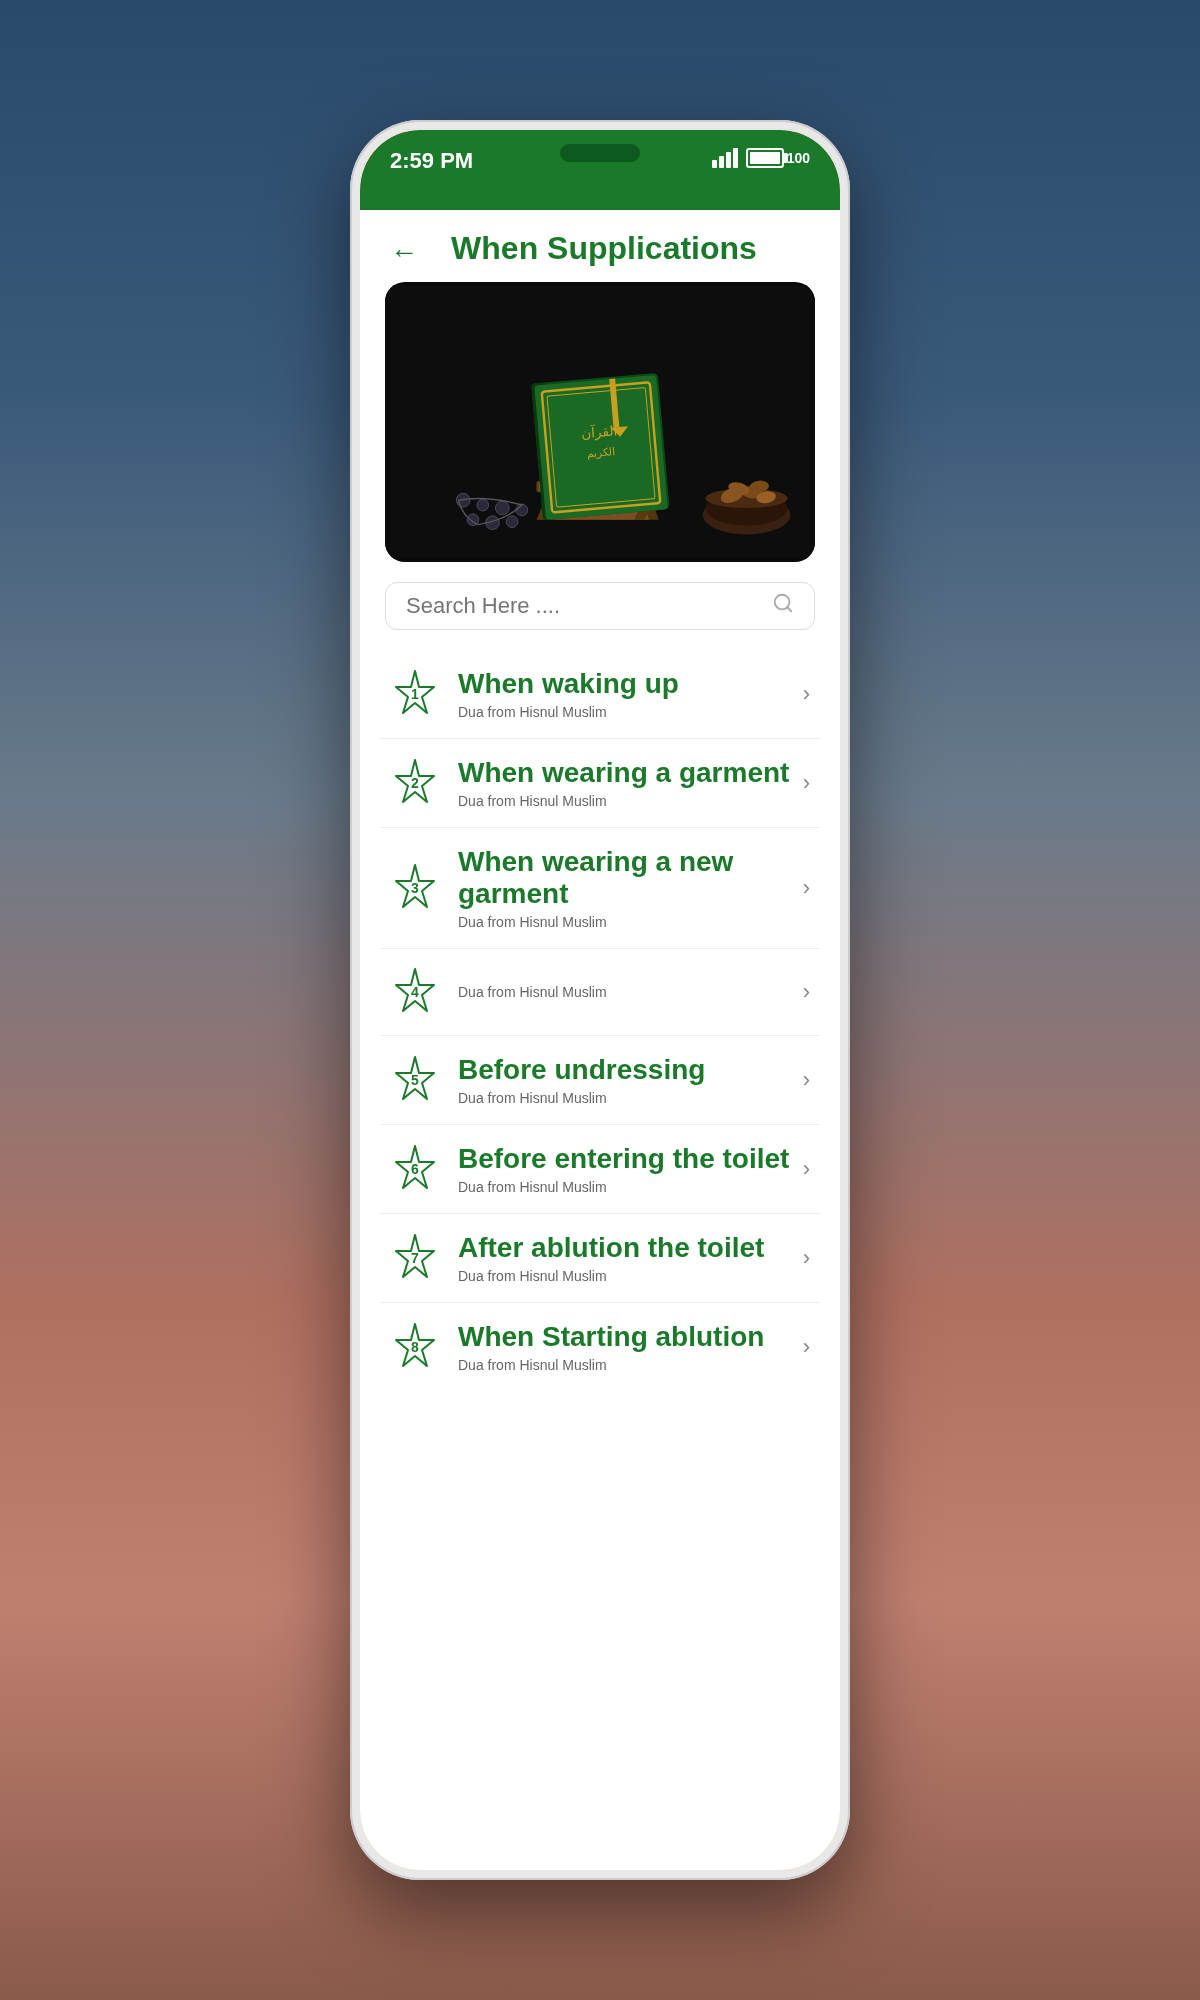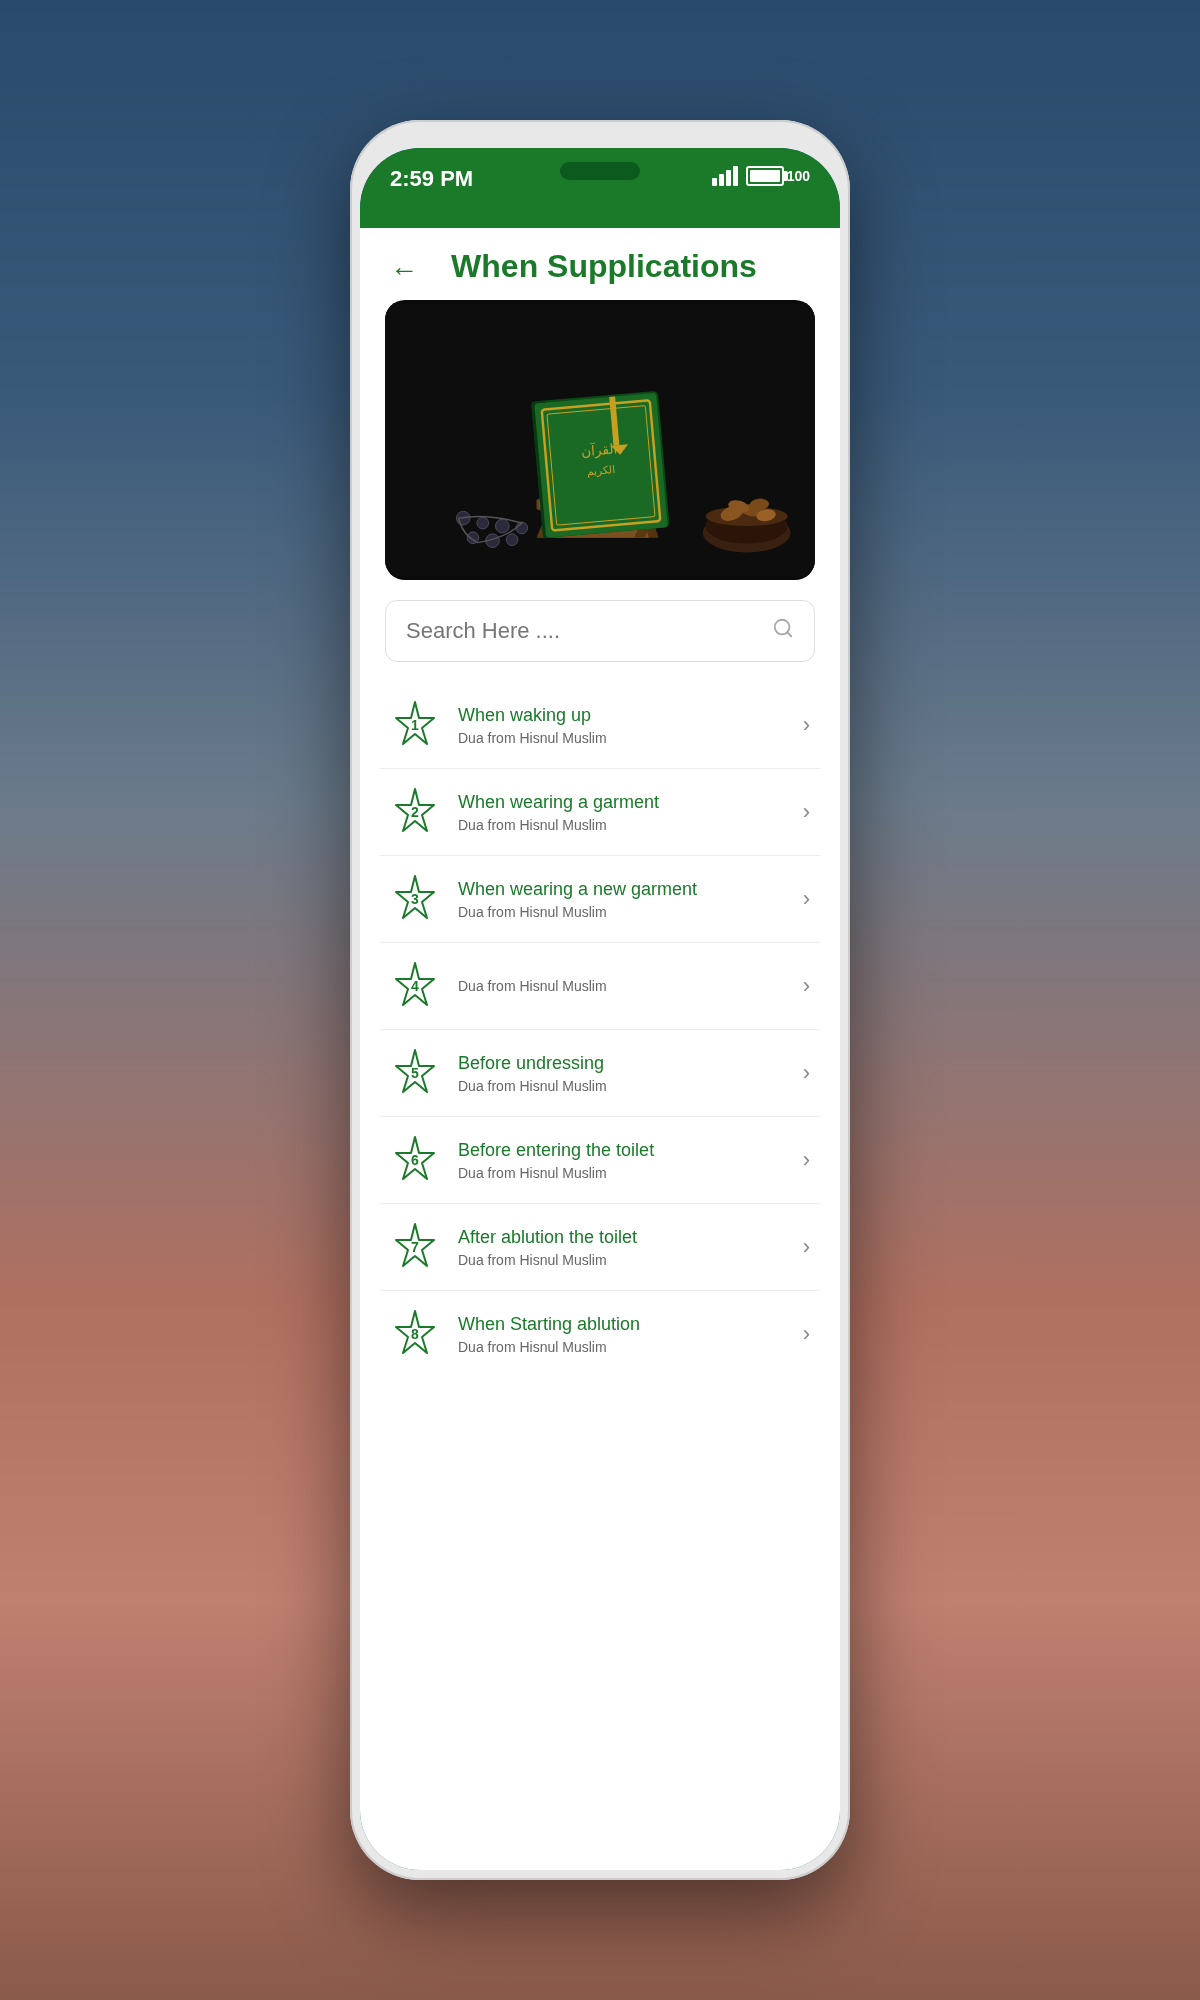--- a/index.html
+++ b/index.html
@@ -57,26 +57,25 @@
       background: #d0d0d0;
       border-radius: 0 4px 4px 0;
     }
 
     .phone-screen {
       position: absolute;
       top: 10px;
       left: 10px;
       right: 10px;
       bottom: 10px;
-      background: #0f766e;
+      background: #fdba74;
       border-radius: 60px;
       overflow: hidden;
       display: flex;
       flex-direction: column;
-      margin-top: 18px;
     }
 
     
     .status-bar {
       background: #1a7a2a;
       height: 80px;
       position: relative;
       display: flex;
       align-items: flex-start;
       padding: 18px 30px 0;
@@ -231,21 +230,21 @@
     
     .search-container {
       margin: 0 25px 20px;
     }
 
     .search-bar {
       display: flex;
       align-items: center;
       border: 1.5px solid #ddd;
       border-radius: 12px;
-      padding: 16px 20px;
+      padding: 9px 20px;
       background: white;
       justify-content: center;
     }
 
     .search-input {
       flex: 1;
       border: none;
       outline: none;
       font-size: 22px;
       color: #aaa;
@@ -280,22 +279,22 @@
       flex-shrink: 0;
       margin-right: 18px;
     }
 
     .item-content {
       flex: 1;
     }
 
     .item-title {
       color: #1a7a2a;
-      font-size: 18px;
-      font-weight: 400;
+      font-size: 28px;
+      font-weight: 700;
       margin-bottom: 4px;
     }
 
     .item-subtitle {
       color: #666;
       font-size: 14px;
     }
 
     .chevron {
       color: #888;

